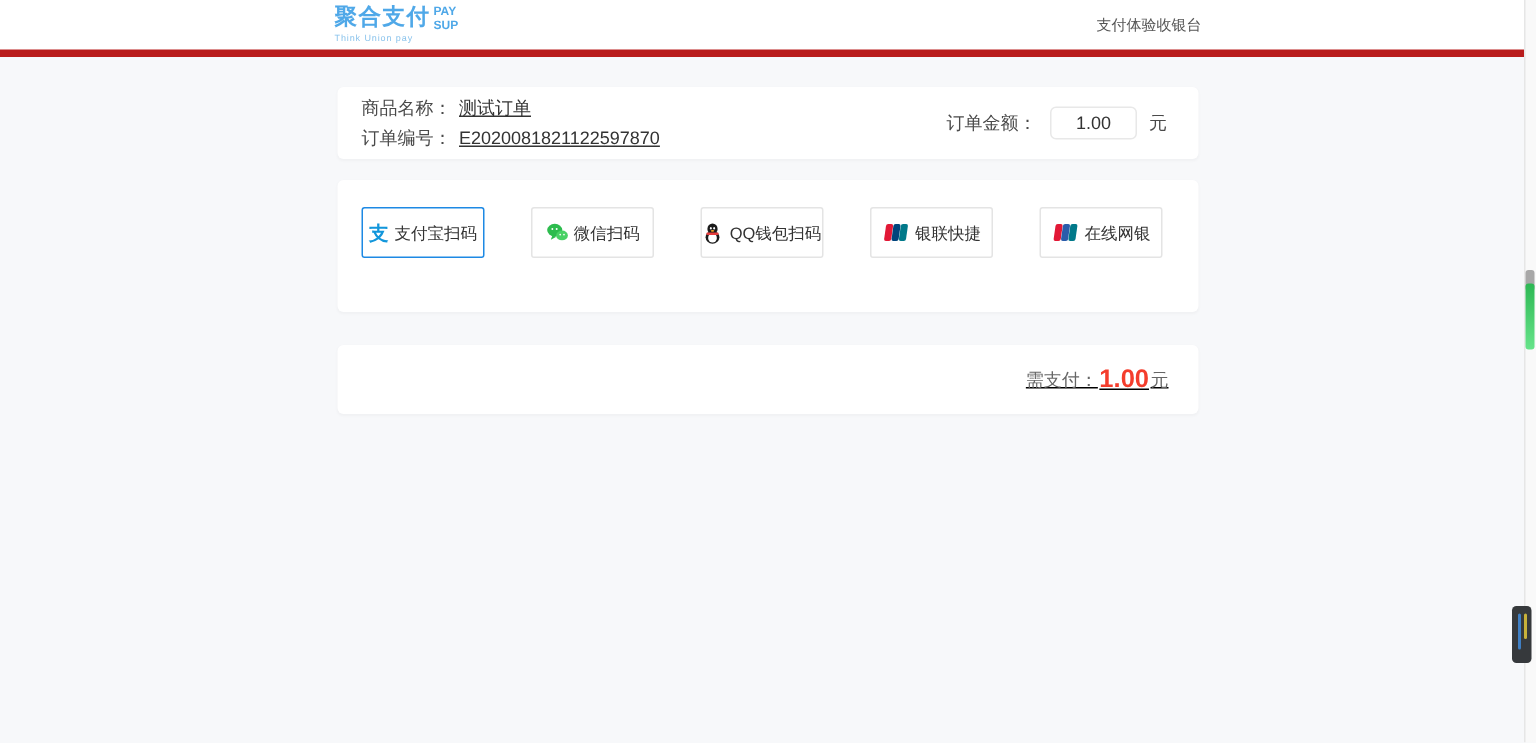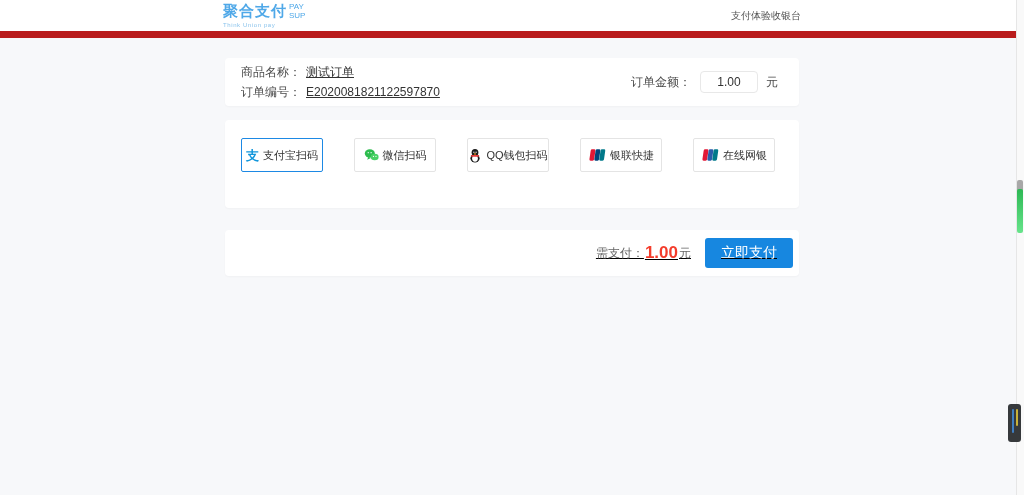--- a/index.html
+++ b/index.html
@@ -5,30 +5,30 @@
   * { margin: 0; padding: 0; box-sizing: border-box; }
   html, body {
     width: 1024px; height: 495px;
     background: #f7f8fa;
     font-family: "Liberation Sans", "DejaVu Sans", sans-serif;
     overflow: hidden; position: relative;
   }
   
   .header {
     background: #fff; height: 38px;
-    border-bottom: 7px solid #b91c1c;
+    border-bottom: 5px solid #b91c1c;
   }
   .header-inner {
     width: 578px; margin: 0 auto; height: 100%;
     display: flex; justify-content: space-between; align-items: center;
   }
   .logo { display: flex; flex-direction: column; line-height: 1; cursor: pointer; }
   .logo-top { display: flex; align-items: flex-start; }
   .logo-cn { font-size: 15px; font-weight: bold; color: #4fa8e8; letter-spacing: 1px; }
-  .logo-paysup { display: flex; flex-direction: column; font-size: 8px; font-weight: normal; color: #4fa8e8; margin-left: 2px; line-height: 1.1; }
+  .logo-paysup { display: flex; flex-direction: column; font-size: 8px; font-weight: bold; color: #4fa8e8; margin-left: 2px; line-height: 1.1; }
   .logo-tagline { font-size: 6px; color: #8ac3ec; margin-top: 2px; letter-spacing: 0.6px; }
   .header-title { font-size: 10px; color: #555; }
 
   
   .main-col { width: 574px; margin: 0 auto; }
   .card { background: #fff; border-radius: 4px; box-shadow: 0 1px 2px rgba(0,0,0,0.03); }
 
   
   .order-card {
     margin-top: 20px; height: 48px;
@@ -207,21 +207,20 @@
         <span>在线网银</span>
       </button>
 
     </div>
   </div>
 
   <div class="card paybar-card">
     <span class="due-label">需支付：</span>
     <span class="due-amount">1.00</span>
     <span class="due-currency">元</span>
-    <button class="pay-button">立即支付</button>
   </div>
 
 </div>
 
 <div class="scrollbar-track"></div>
 <div class="scroll-thumb-gray"></div>
 <div class="scroll-thumb-green"></div>
 <div class="side-widget">
   <span class="bar bar-blue"></span>
   <span class="bar bar-yellow"></span>

